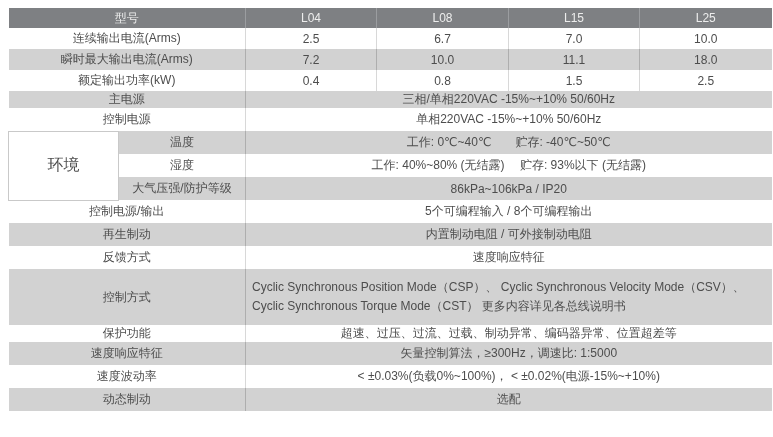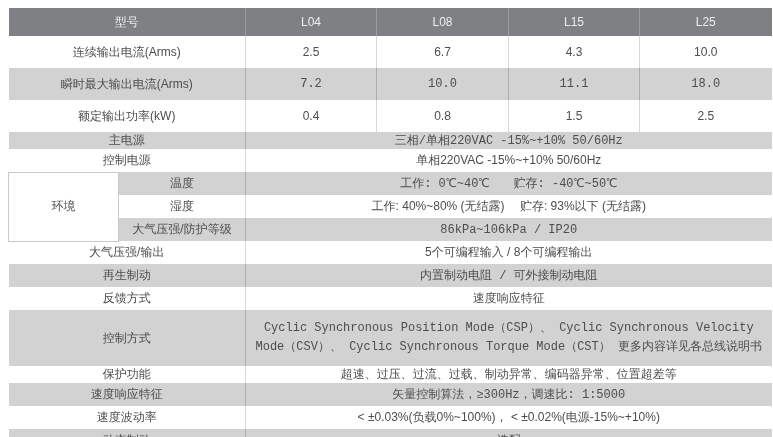--- a/index.html
+++ b/index.html
@@ -10,31 +10,31 @@
   }
   .wrap{padding:8px 0 0 8px;}
   table{
     border-collapse:collapse;table-layout:fixed;width:763px;
     font-size:12px;color:#4d4d4d;
   }
   td{
     padding:0 4px;text-align:center;vertical-align:middle;
     overflow:hidden;white-space:nowrap;
   }
-  tr.hd{height:28px;background:#7e8083;color:#ededed;}
+  tr.hd{height:20px;background:#7e8083;color:#ededed;}
   tr.hd td.v{border-left:1px solid #9b9da0;}
   tr.g{background:#d2d2d2;}
   tr.w{background:#ffffff;}
   td.v{border-left:1px solid #d8d8d8;}
-  tr.g td.v{border-left-color:#aeaeae;font-family:Liberation Mono, monospace;}
+  tr.g td.v{border-left-color:#aeaeae;}
   td.sub{border-left:1px solid #c9c9c9;}
-  td.env{background:#ffffff;border:1px solid #c9c9c9;font-size:12px;}
-  .h25{height:32px}.h24{height:16px}.h23{height:23px}.h45{height:56px}
+  td.env{background:#ffffff;border:1px solid #c9c9c9;font-size:16px;}
+  .h25{height:21px}.h24{height:16px}.h23{height:23px}.h45{height:56px}
   tr.ctrl td.v{
-    text-align:center;padding:0 6px;white-space:normal;line-height:1.6;
+    text-align:left;padding:0 6px;white-space:normal;line-height:1.6;
   }
 </style>
 </head>
 <body>
 
 <div class="wrap">
   <table>
     <colgroup>
       <col style="width:110px">
         <col style="width:127px">
@@ -50,21 +50,21 @@
       <td class="v">L04</td>
       <td class="v">L08</td>
       <td class="v">L15</td>
       <td class="v">L25</td>
     </tr>
 
     <tr class="w h25">
       <td colspan="2">连续输出电流(Arms)</td>
       <td class="v">2.5</td>
       <td class="v">6.7</td>
-      <td class="v">4.3</td>
+      <td class="v">7.0</td>
       <td class="v">10.0</td>
     </tr>
 
     <tr class="g h25">
       <td colspan="2">瞬时最大输出电流(Arms)</td>
       <td class="v">7.2</td>
       <td class="v">10.0</td>
       <td class="v">11.1</td>
       <td class="v">18.0</td>
     </tr>
@@ -97,21 +97,21 @@
       <td class="sub">湿度</td>
       <td colspan="4" class="v">工作: 40%~80% (无结露)　 贮存: 93%以下 (无结露)</td>
     </tr>
 
     <tr class="g h23">
       <td class="sub">大气压强/防护等级</td>
       <td colspan="4" class="v">86kPa~106kPa / IP20</td>
     </tr>
 
     <tr class="w h23">
-      <td colspan="2">大气压强/输出</td>
+      <td colspan="2">控制电源/输出</td>
       <td colspan="4" class="v">5个可编程输入 / 8个可编程输出</td>
     </tr>
 
     <tr class="g h23">
       <td colspan="2">再生制动</td>
       <td colspan="4" class="v">内置制动电阻 / 可外接制动电阻</td>
     </tr>
 
     <tr class="w h23">
       <td colspan="2">反馈方式</td>

